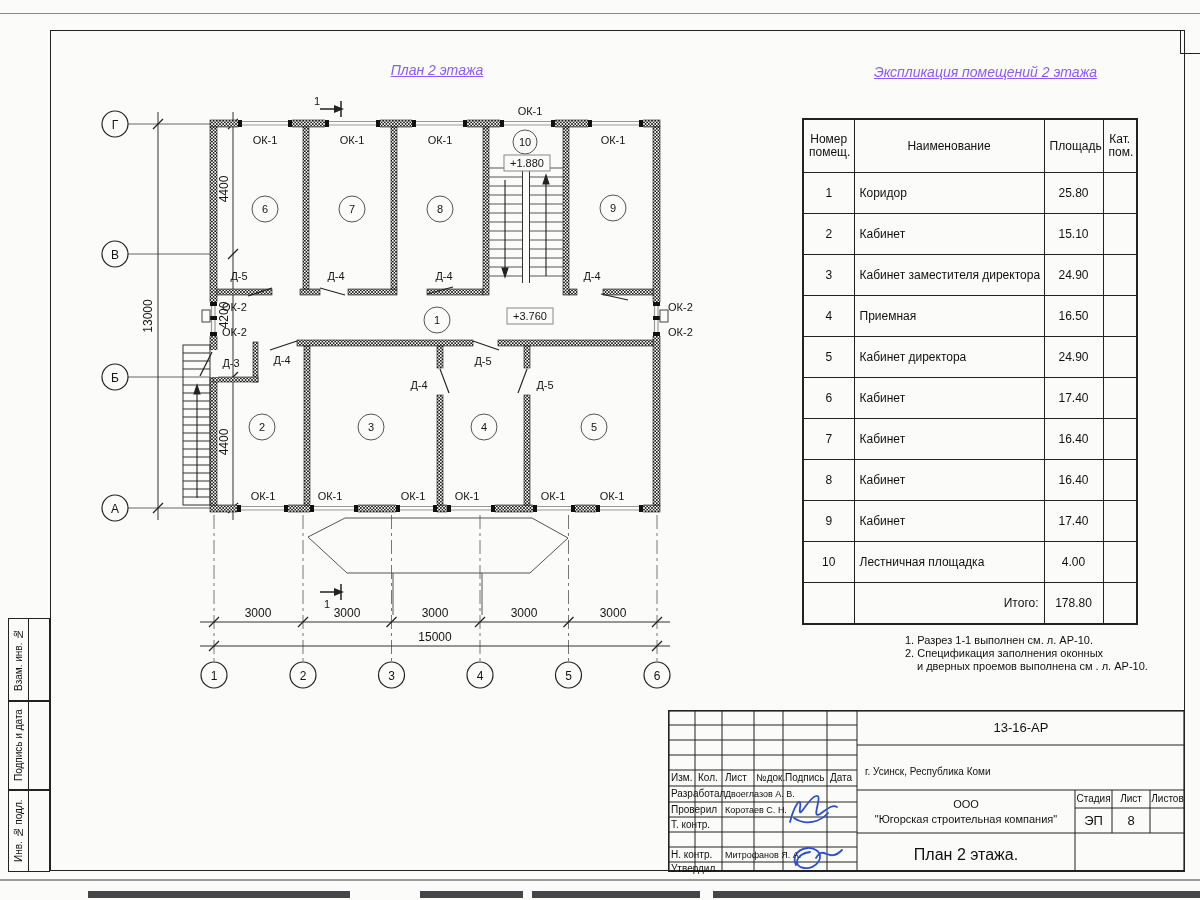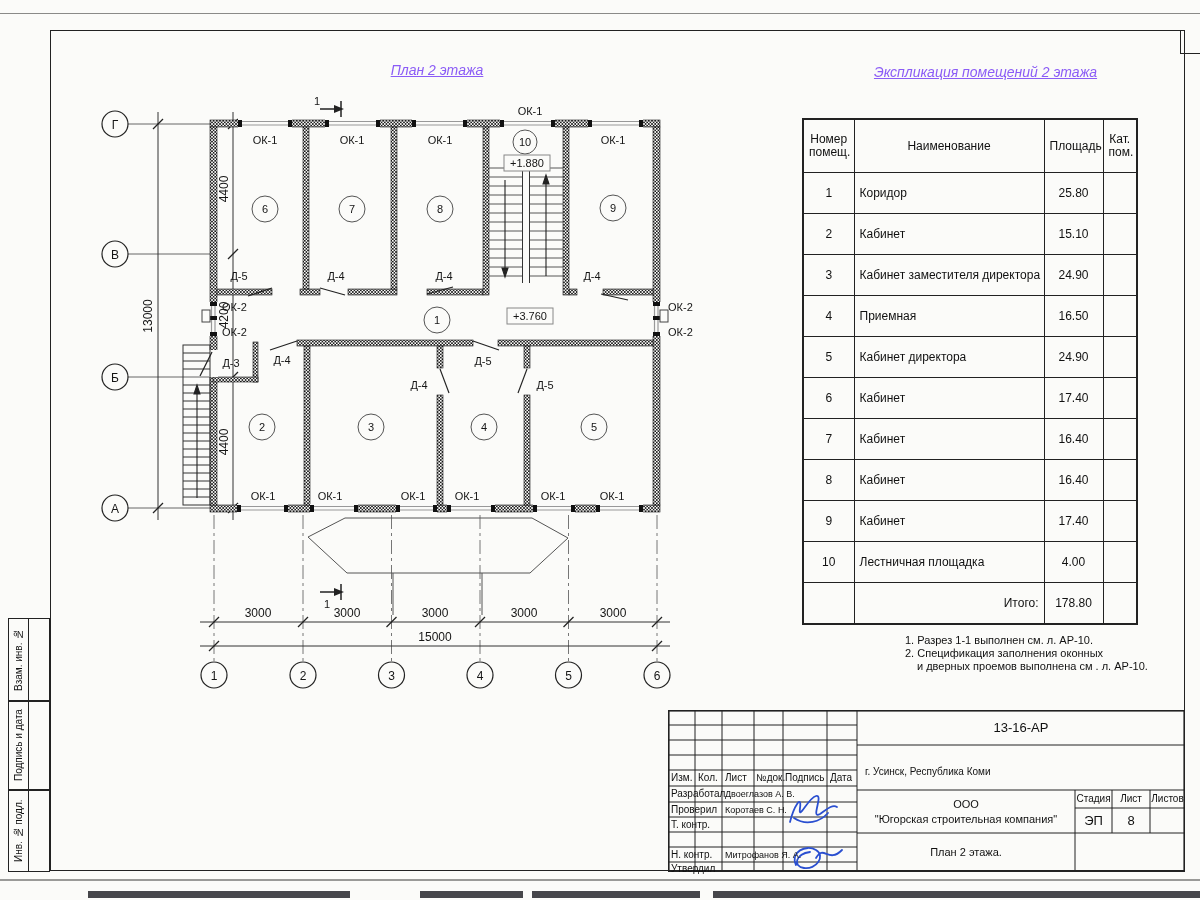--- a/index.html
+++ b/index.html
@@ -543,21 +543,21 @@
   <div class="tb-text" style="left:57px;top:95px;font-size:9px;">Коротаев С. Н.</div>
   <div class="tb-text" style="left:3px;top:109px;">Т. контр.</div>
   <div class="tb-text" style="left:3px;top:139px;">Н. контр.</div>
   <div class="tb-text" style="left:57px;top:140px;font-size:9px;">Митрофанов Я. А.</div>
   <div class="tb-text" style="left:3px;top:153px;">Утвердил</div>
 
   <div class="tb-text" style="left:189px;top:10px;width:328px;text-align:center;font-size:13px;">13-16-АР</div>
   <div class="tb-text" style="left:197px;top:56px;font-size:10px;">г. Усинск, Республика Коми</div>
   <div class="tb-text" style="left:189px;top:88px;width:218px;text-align:center;font-size:11px;">ООО</div>
   <div class="tb-text" style="left:189px;top:103px;width:218px;text-align:center;font-size:11px;">"Югорская строительная компания"</div>
-  <div class="tb-text" style="left:189px;top:136px;width:218px;text-align:center;font-size:11px;">План 2 этажа.</div>
+  <div class="tb-text" style="left:189px;top:136px;width:218px;text-align:center;font-size:16px;">План 2 этажа.</div>
   <div class="tb-text" style="left:407px;top:83px;width:37px;text-align:center;">Стадия</div>
   <div class="tb-text" style="left:444px;top:83px;width:38px;text-align:center;">Лист</div>
   <div class="tb-text" style="left:482px;top:83px;width:35px;text-align:center;">Листов</div>
   <div class="tb-text" style="left:407px;top:103px;width:37px;text-align:center;font-size:13px;">ЭП</div>
   <div class="tb-text" style="left:444px;top:103px;width:38px;text-align:center;font-size:13px;">8</div>
 </div>
 
 <div class="stampcell" style="left:8px;top:618px;width:42px;height:83px;">
   <div class="vtext">Взам. инв. №</div>
   <div class="inner"></div>

